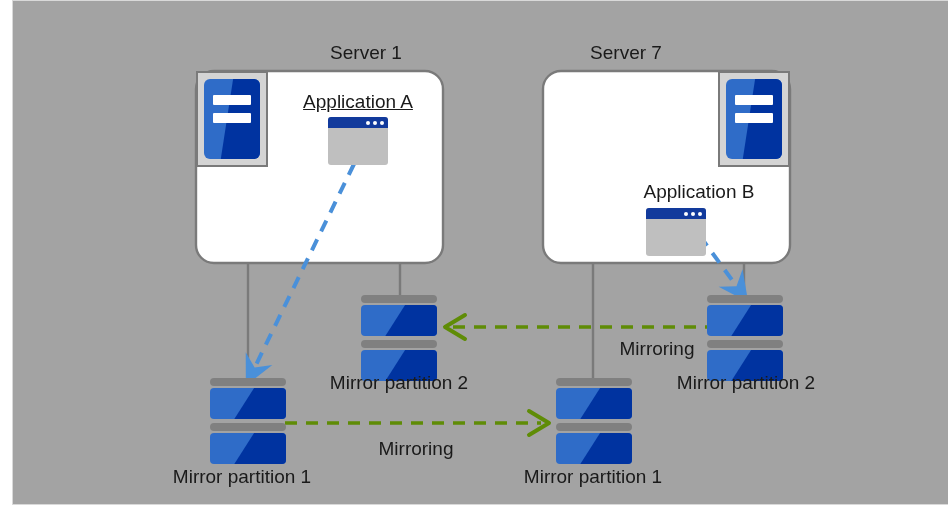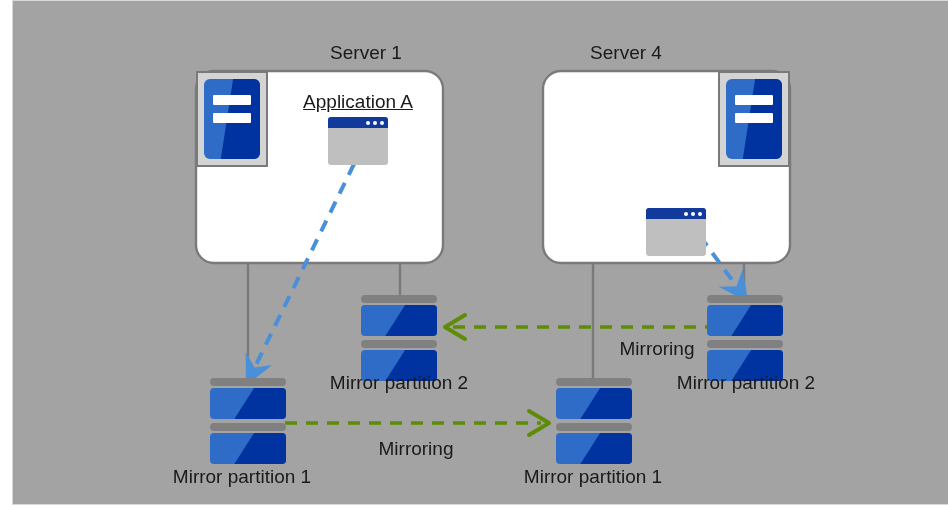--- a/index.html
+++ b/index.html
@@ -177,30 +177,31 @@
   <div class="lbl lbl-center" style="left:345px; top:90px;text-decoration:underline;">Application  A</div>
 
   <div class="app-icon" style="left:315px; top:116px; width:60px; height:48px;">
     <div class="titlebar">
       <span class="dot"></span>
       <span class="dot"></span>
       <span class="dot"></span>
     </div>
   </div>
 
-  <div class="lbl lbl-center" style="left:613px; top:41px;">Server 4</div>
+  <div class="lbl lbl-center" style="left:613px; top:41px;">Server 7</div>
 
   <div class="server-icon" style="left:705px; top:70px; width:72px; height:96px;">
     <div class="tower">
       <div class="shade"></div>
       <div class="bar b1"></div>
       <div class="bar b2"></div>
     </div>
   </div>
 
+  <div class="lbl lbl-center" style="left:686px; top:180px;">Application  B</div>
 
   <div class="app-icon" style="left:633px; top:207px; width:60px; height:48px;">
     <div class="titlebar">
       <span class="dot"></span>
       <span class="dot"></span>
       <span class="dot"></span>
     </div>
   </div>
 
   <div class="disk-icon" style="left:348px; top:294px; width:76px;">

